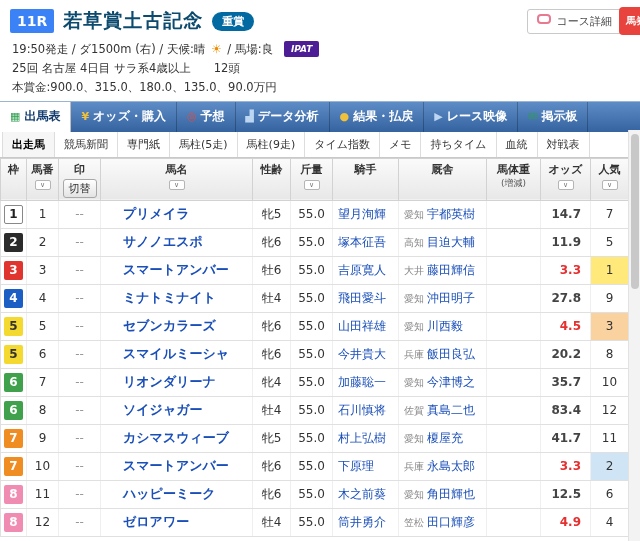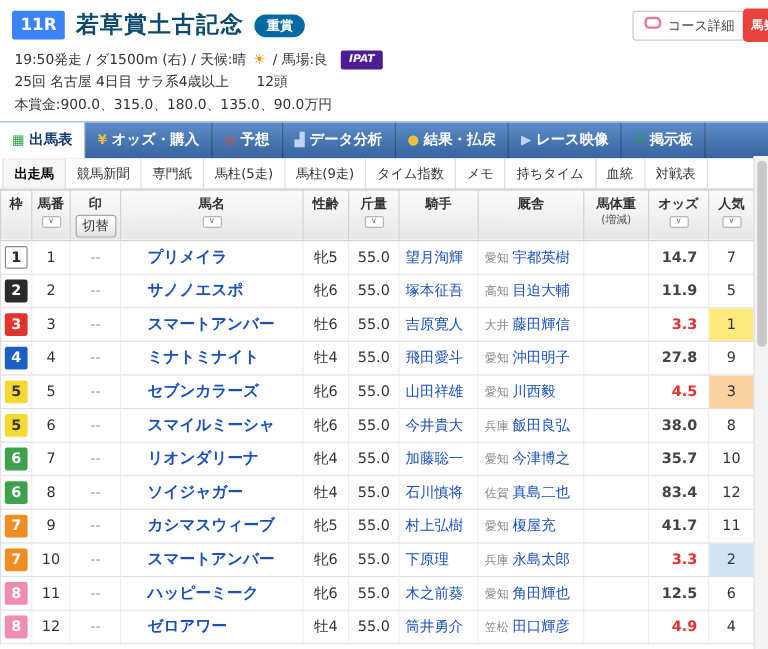--- a/index.html
+++ b/index.html
@@ -341,21 +341,21 @@
             <td class="c-num">6</td>
             <td class="c-mark">--</td>
             <td class="c-name"><a class="hlink">スマイルミーシャ</a></td>
             <td class="c-sexage">牝6</td>
             <td class="c-weight">55.0</td>
             <td class="c-jockey"><a class="jlink">今井貴大</a></td>
             <td class="c-stable">
               <span class="region">兵庫</span><a class="tlink">飯田良弘</a>
             </td>
             <td class="c-hweight"></td>
-            <td class="c-odds"><span class="odds-norm">38.0</span></td>
+            <td class="c-odds"><span class="odds-norm">20.2</span></td>
             <td class="c-pop">
               <span class="pop pop-n">8</span>
             </td>
           </tr>
 
           <tr>
             <td class="c-waku"><span class="waku waku-6">6</span></td>
             <td class="c-num">7</td>
             <td class="c-mark">--</td>
             <td class="c-name"><a class="hlink">リオンダリーナ</a></td>

